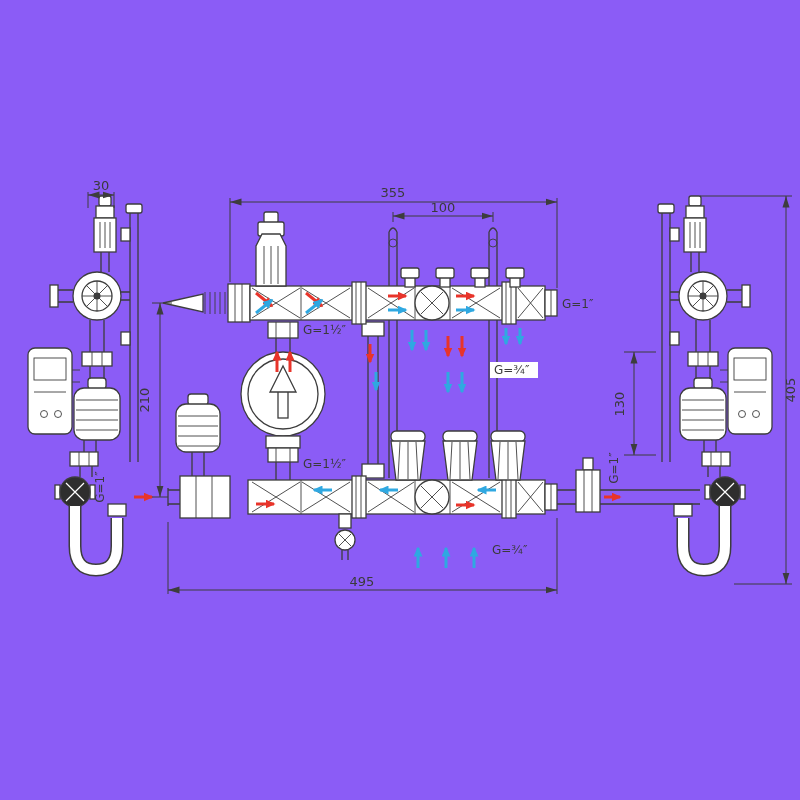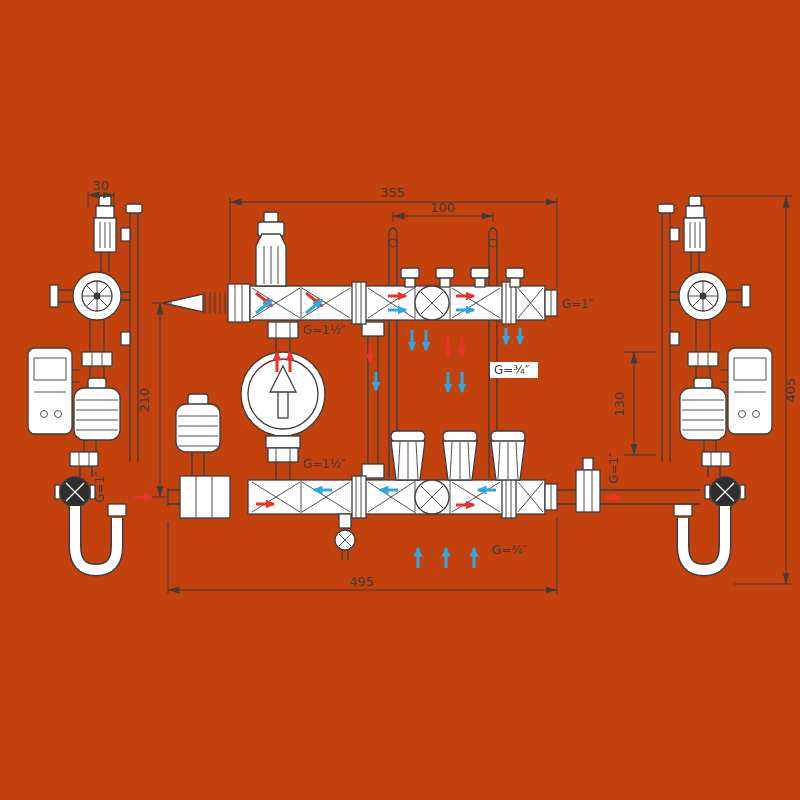--- a/index.html
+++ b/index.html
@@ -1,18 +1,18 @@
 <!DOCTYPE html>
 <html style="--supply: #e8342a; --return: #2fa8e1; --line: #3d3d3d;"><head>
 <meta charset="utf-8">
 <style>
   :root { --supply:#e8342a; --return:#2fa8e1; --line:#3d3d3d; }
   html,body { margin:0; padding:0; background:#ffffff; }
   body { width:800px; height:800px; font-family:"DejaVu Sans", sans-serif; }
-  .canvas { width:800px; height:800px; position:relative; background:#c2410c; }
+  .canvas { width:800px; height:800px; position:relative; background:#8b5cf6; }
   svg text { font-family:"DejaVu Sans", sans-serif; fill:#3a3a3a; }
   .dimtext { font-size:13px; }
   .gtext { font-size:12px; }
   .ln   { stroke:var(--line); stroke-width:1.3; fill:none; }
   .lnf  { stroke:var(--line); stroke-width:1.3; fill:#ffffff; }
   .thin { stroke:var(--line); stroke-width:0.9; fill:none; }
   .dim  { stroke:var(--line); stroke-width:1; fill:none; }
   .flow-r { stroke:var(--supply); stroke-width:3; fill:none; }
   .flow-b { stroke:var(--return); stroke-width:3; fill:none; }
   .dark { fill:#2e2e2e; stroke:var(--line); stroke-width:1.3; }

